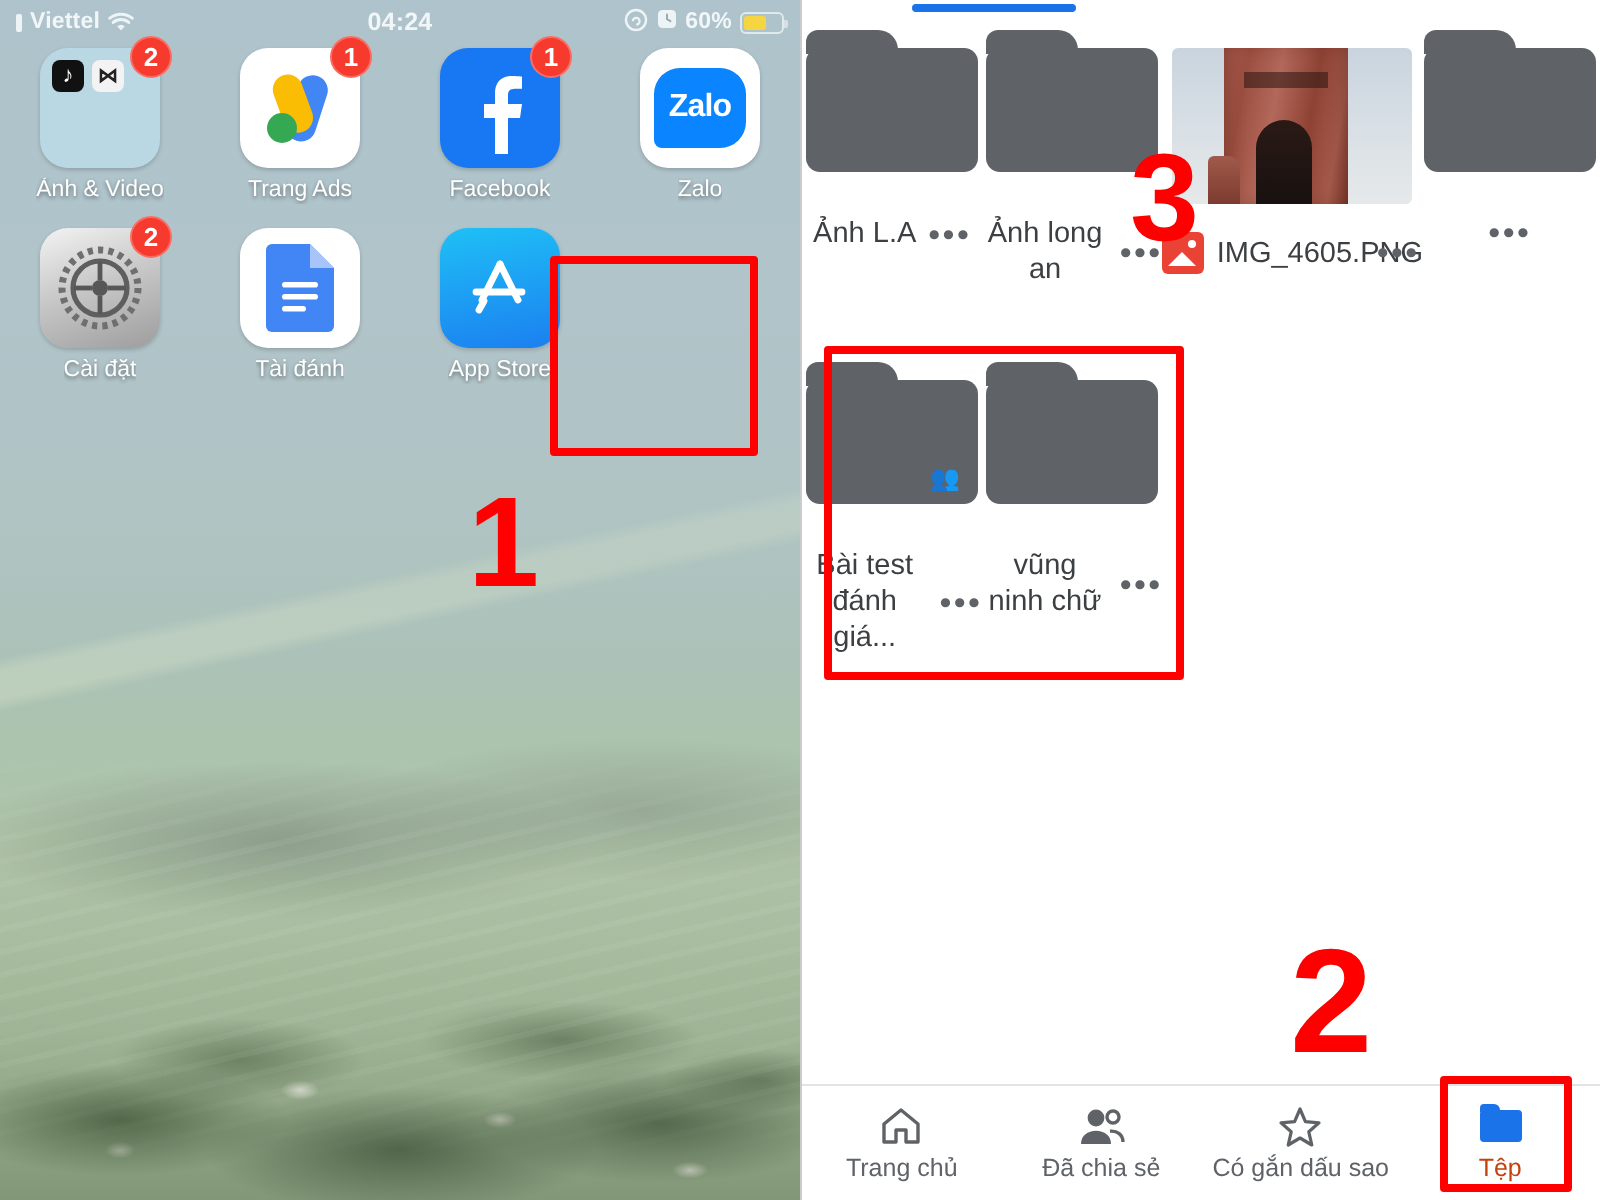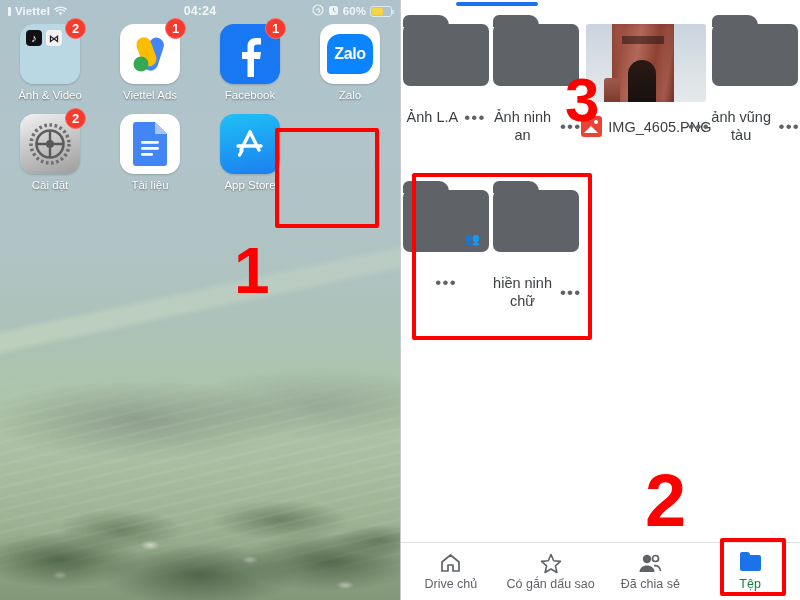--- a/index.html
+++ b/index.html
@@ -200,21 +200,21 @@
   .file-ico::before {
     content:""; position:absolute; right:4px; top:4px; width:4px;height:4px;border-radius:50%;background:#fff;
   }
   #drive-bottombar {
     position: absolute; left: 0; bottom: 0; width: 399px; height: 58px;
     background: #fff; border-top: 1px solid #e3e3e3;
     display: flex; align-items: center;
   }
   .navitem { flex: 1; display:flex; flex-direction:column; align-items:center; gap: 3px; }
   .navlabel { font-size: 12.5px; color:#5f6368; white-space: nowrap; }
-  .navitem.active .navlabel { color:#15803d; }
+  .navitem.active .navlabel { color:#c2410c; }
   .nav-ico { height: 22px; display:flex; align-items:center; justify-content:center; }
   .nav-folder { width: 21px; height: 16px; background:#1a73e8; border-radius: 2px; position:relative; }
   .nav-folder::before { content:""; position:absolute; left:0; top:-3px; width:10px; height:4px; background:#1a73e8; border-radius:2px 3px 0 0; }
   #divider { position:absolute; left:400px; top:0; width:1px; height:600px; background:#c9ccce; z-index: 20; }
 </style>
 </head>
 <body>
 
 <div id="screen">
 
@@ -275,21 +275,21 @@
         <div class="icon-wrap">
           <div class="icon ic-ads">
             <svg width="46" height="46" viewBox="0 0 46 46">
               <rect x="19" y="6" width="15" height="34" rx="7.5" fill="#4285f4" transform="rotate(18 26 23)"></rect>
               <rect x="12" y="6" width="15" height="30" rx="7.5" fill="#fbbc04" transform="rotate(-20 19 21)"></rect>
               <circle cx="14" cy="33" r="7.5" fill="#34a853"></circle>
             </svg>
           </div>
           <span class="badge">1</span>
         </div>
-        <div class="app-label">Viettel Ads</div>
+        <div class="app-label">Trang Ads</div>
       </div>
 
       <div class="app">
         <div class="icon-wrap">
           <div class="icon" style="background:#1877f2">
             <svg width="40" height="46" viewBox="0 0 40 46">
               <path d="M24 46V28h6l1-7h-7v-4.2c0-2 .6-3.4 3.5-3.4H31V7.3C30.4 7.2 28.3 7 25.9 7 20.9 7 17.5 10 17.5 15.5V21H12v7h5.5v18z" fill="#fff"></path>
             </svg>
           </div>
           <span class="badge">1</span>
@@ -335,21 +335,21 @@
               <path d="M3 0h19l12 12v29a3 3 0 0 1-3 3H3a3 3 0 0 1-3-3V3a3 3 0 0 1 3-3z" fill="#4285f4"></path>
               <path d="M22 0l12 12H22z" fill="#a7c5fb"></path>
               <g fill="#fff">
                 <rect x="8" y="19" width="18" height="2.8" rx="1.4"></rect>
                 <rect x="8" y="25" width="18" height="2.8" rx="1.4"></rect>
                 <rect x="8" y="31" width="12" height="2.8" rx="1.4"></rect>
               </g>
             </svg>
           </div>
         </div>
-        <div class="app-label">Tài liệu</div>
+        <div class="app-label">Tài đánh</div>
       </div>
 
 
       <div class="app">
         <div class="icon-wrap">
           <div class="icon ic-appstore">
             <svg width="40" height="40" viewBox="0 0 40 40">
               <g stroke="#fff" stroke-width="3.4" stroke-linecap="round" fill="none">
                 <line x1="20" y1="8" x2="11" y2="26"></line>
                 <line x1="20" y1="8" x2="29" y2="26"></line>
@@ -378,94 +378,94 @@
         <div class="folder-ico"></div>
         <div class="dlabel-row">
           <div class="dlabel">Ảnh L.A</div>
           <div class="dots">•••</div>
         </div>
       </div>
 
       <div class="dcell">
         <div class="folder-ico"></div>
         <div class="dlabel-row">
-          <div class="dlabel" style="max-width:64px">Ảnh ninh an</div>
+          <div class="dlabel" style="max-width:64px">Ảnh long an</div>
           <div class="dots">•••</div>
         </div>
       </div>
 
       <div class="dcell">
         <div class="thumb">
           <div class="thumb-tower"></div>
           <div class="thumb-rubble"></div>
         </div>
         <div class="dlabel-row" style="margin-top:14px">
           <span class="file-ico"></span>
           <div class="dlabel" style="max-width:74px">IMG_4605.PNG</div>
           <div class="dots">•••</div>
         </div>
       </div>
 
       <div class="dcell">
         <div class="folder-ico"></div>
         <div class="dlabel-row">
-          <div class="dlabel" style="max-width:78px">ảnh vũng tàu</div>
           <div class="dots">•••</div>
         </div>
       </div>
 
       <div class="dcell">
         <div class="folder-ico">
           <span class="folder-shared">👥</span>
         </div>
         <div class="dlabel-row">
+          <div class="dlabel" style="max-width:76px">Bài test đánh giá...</div>
           <div class="dots">•••</div>
         </div>
       </div>
 
       <div class="dcell">
         <div class="folder-ico"></div>
         <div class="dlabel-row">
-          <div class="dlabel" style="max-width:72px">hiền ninh chữ</div>
+          <div class="dlabel" style="max-width:72px">vũng ninh chữ</div>
           <div class="dots">•••</div>
         </div>
       </div>
     </div>
 
     <div id="drive-bottombar">
       <div class="navitem">
         <span class="nav-ico">
           <svg width="21" height="20" viewBox="0 0 21 20">
             <path d="M2 9 L10.5 2 L19 9 V18 H13 V12 H8 V18 H2 Z" fill="none" stroke="#5f6368" stroke-width="1.7" stroke-linejoin="round"></path>
           </svg>
         </span>
-        <span class="navlabel">Drive chủ</span>
-      </div>
-
-      <div class="navitem">
-        <span class="nav-ico">
-          <svg width="22" height="21" viewBox="0 0 22 21">
-            <path d="M11 1.5 L13.7 7.8 L20.5 8.4 L15.4 12.9 L16.9 19.5 L11 16 L5.1 19.5 L6.6 12.9 L1.5 8.4 L8.3 7.8 Z" fill="none" stroke="#5f6368" stroke-width="1.6" stroke-linejoin="round"></path>
-          </svg>
-        </span>
-        <span class="navlabel">Có gắn dấu sao</span>
+        <span class="navlabel">Trang chủ</span>
       </div>
 
       <div class="navitem">
         <span class="nav-ico">
           <svg width="24" height="20" viewBox="0 0 24 20">
             <circle cx="9" cy="6" r="4.2" fill="#5f6368"></circle>
             <path d="M1.5 19 c0-4.2 3.4-6.6 7.5-6.6 s7.5 2.4 7.5 6.6 Z" fill="#5f6368"></path>
             <circle cx="17.5" cy="5.5" r="3" fill="none" stroke="#5f6368" stroke-width="1.7"></circle>
             <path d="M16 12.6 c3.6-.4 6.5 1.8 6.5 5.4" fill="none" stroke="#5f6368" stroke-width="1.7"></path>
           </svg>
         </span>
         <span class="navlabel">Đã chia sẻ</span>
       </div>
 
+      <div class="navitem">
+        <span class="nav-ico">
+          <svg width="22" height="21" viewBox="0 0 22 21">
+            <path d="M11 1.5 L13.7 7.8 L20.5 8.4 L15.4 12.9 L16.9 19.5 L11 16 L5.1 19.5 L6.6 12.9 L1.5 8.4 L8.3 7.8 Z" fill="none" stroke="#5f6368" stroke-width="1.6" stroke-linejoin="round"></path>
+          </svg>
+        </span>
+        <span class="navlabel">Có gắn dấu sao</span>
+      </div>
+
       <div class="navitem active">
         <span class="nav-ico">
             <span class="nav-folder"></span>
           </span>
         <span class="navlabel">Tệp</span>
       </div>
     </div>
 
     <div class="redbox" style="left:11px; top:173px; width:180px; height:167px;"></div>
     <div class="redbox" style="left:319px; top:538px; width:66px; height:58px;"></div>

